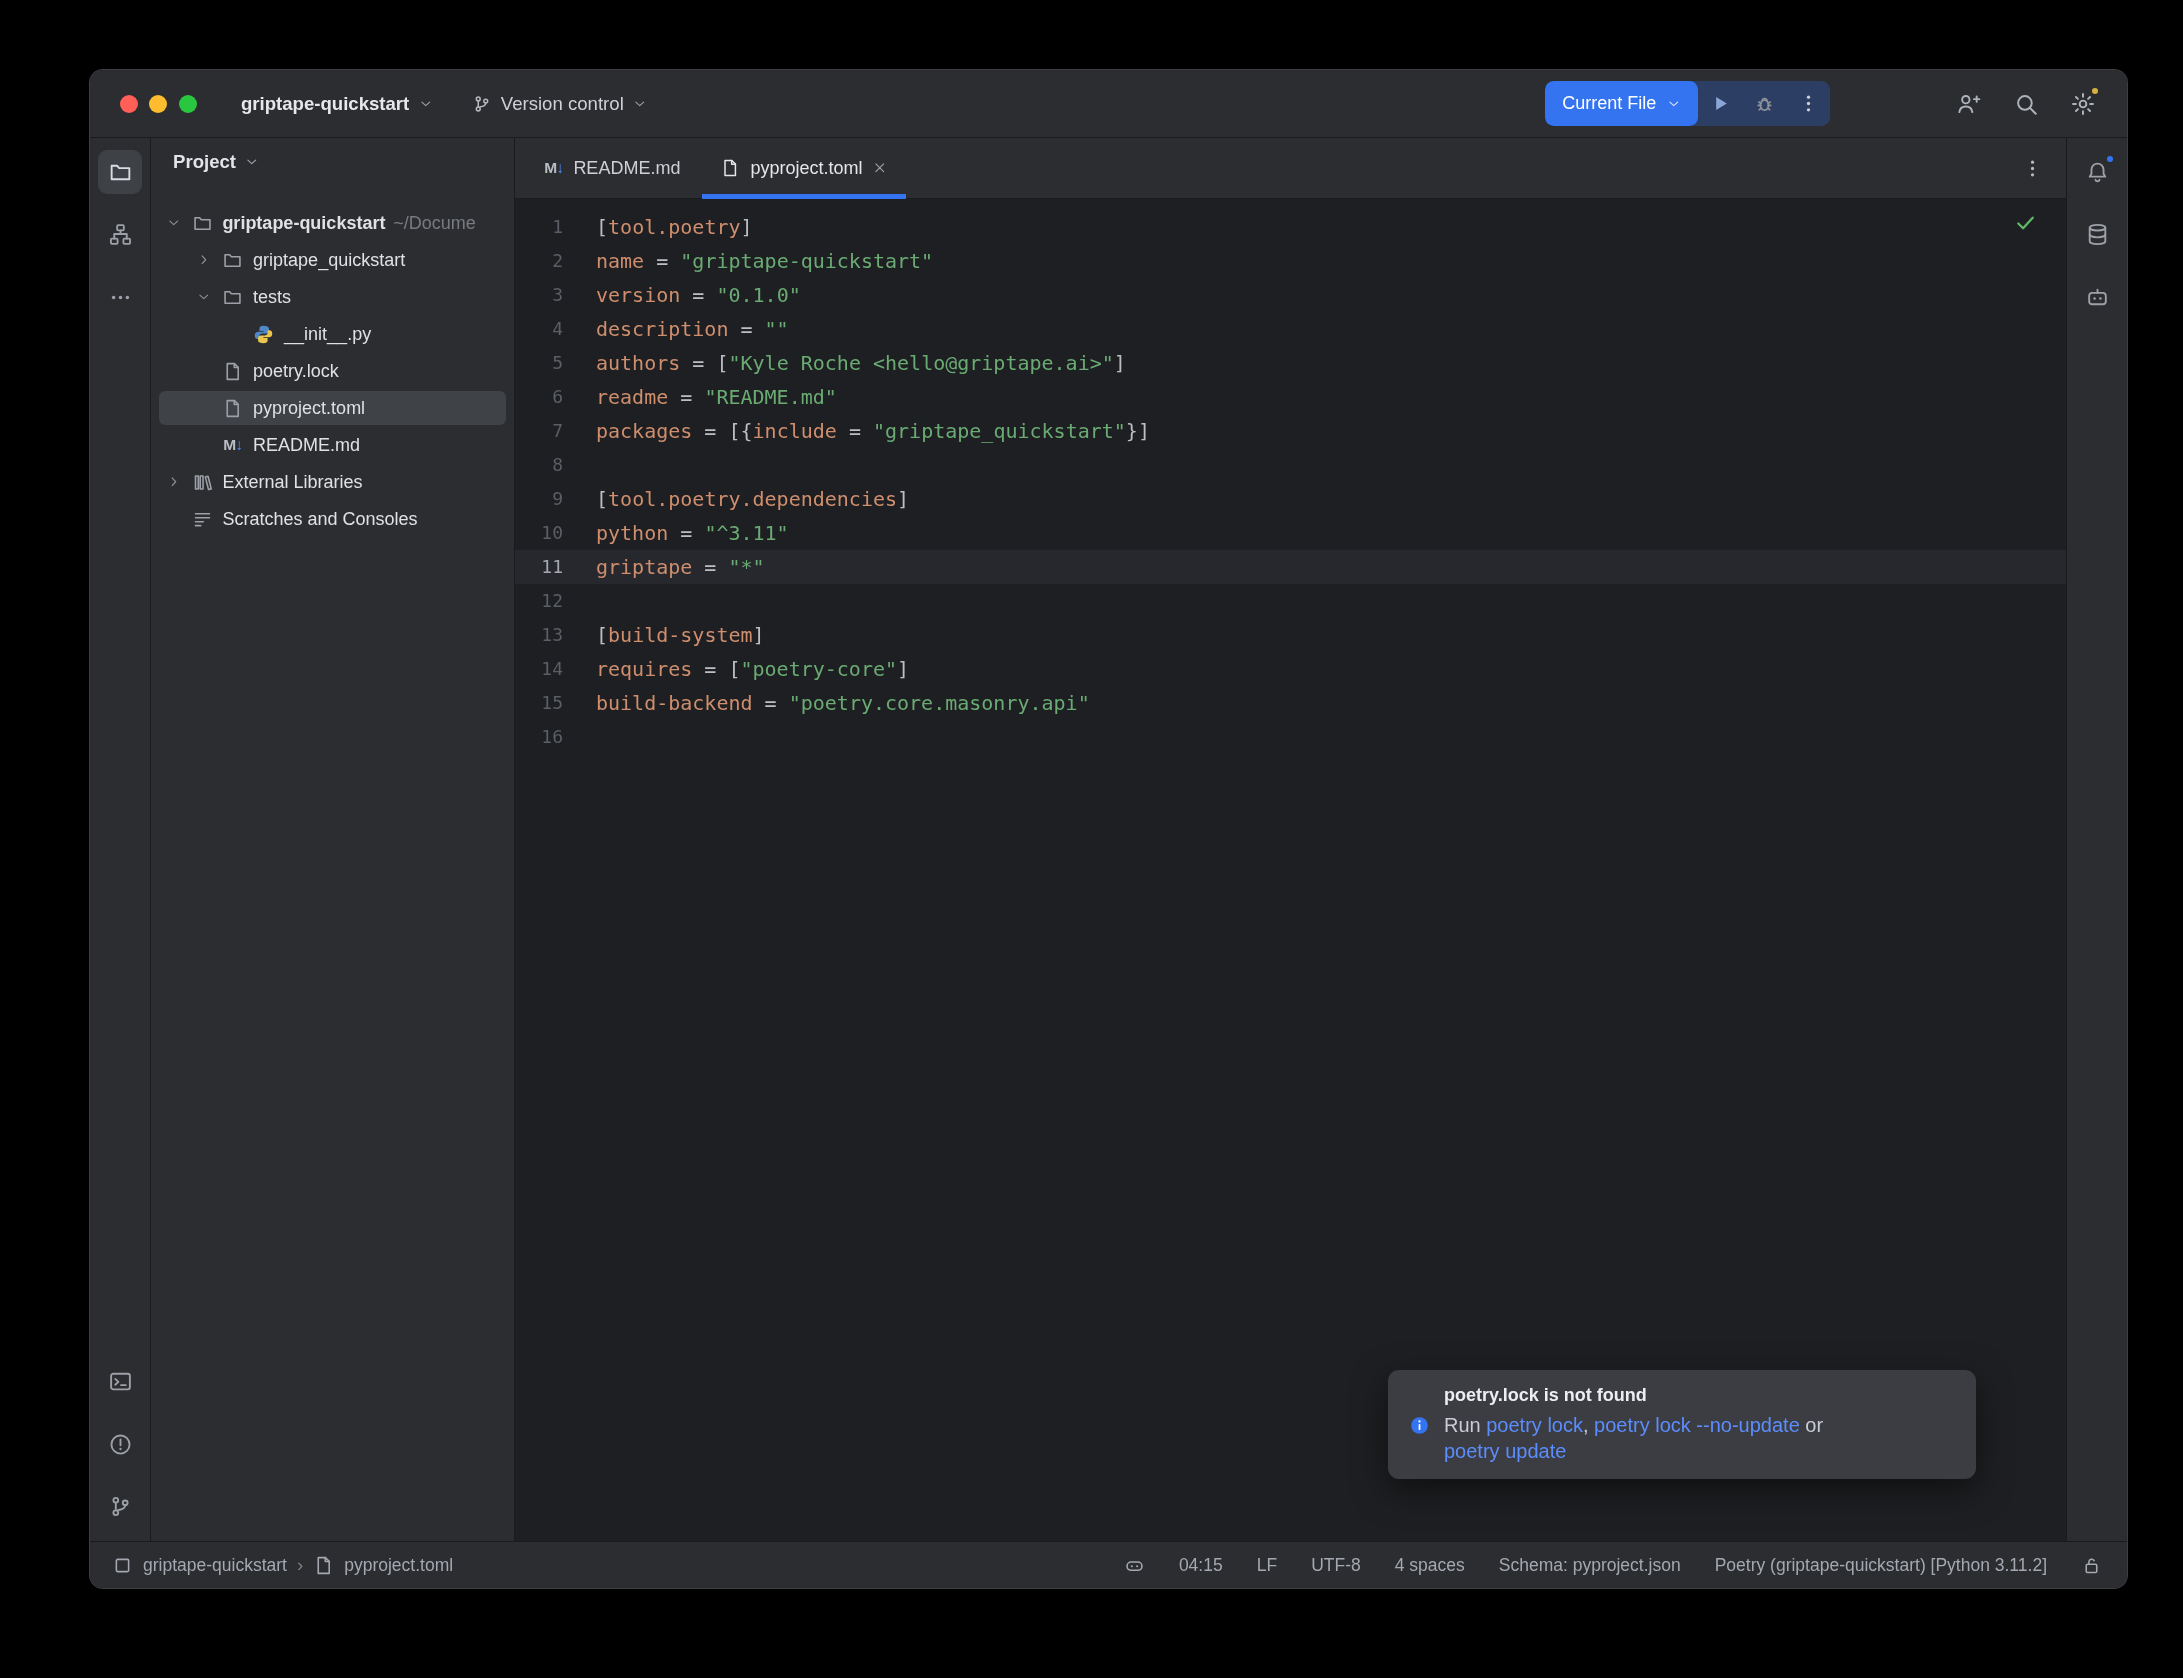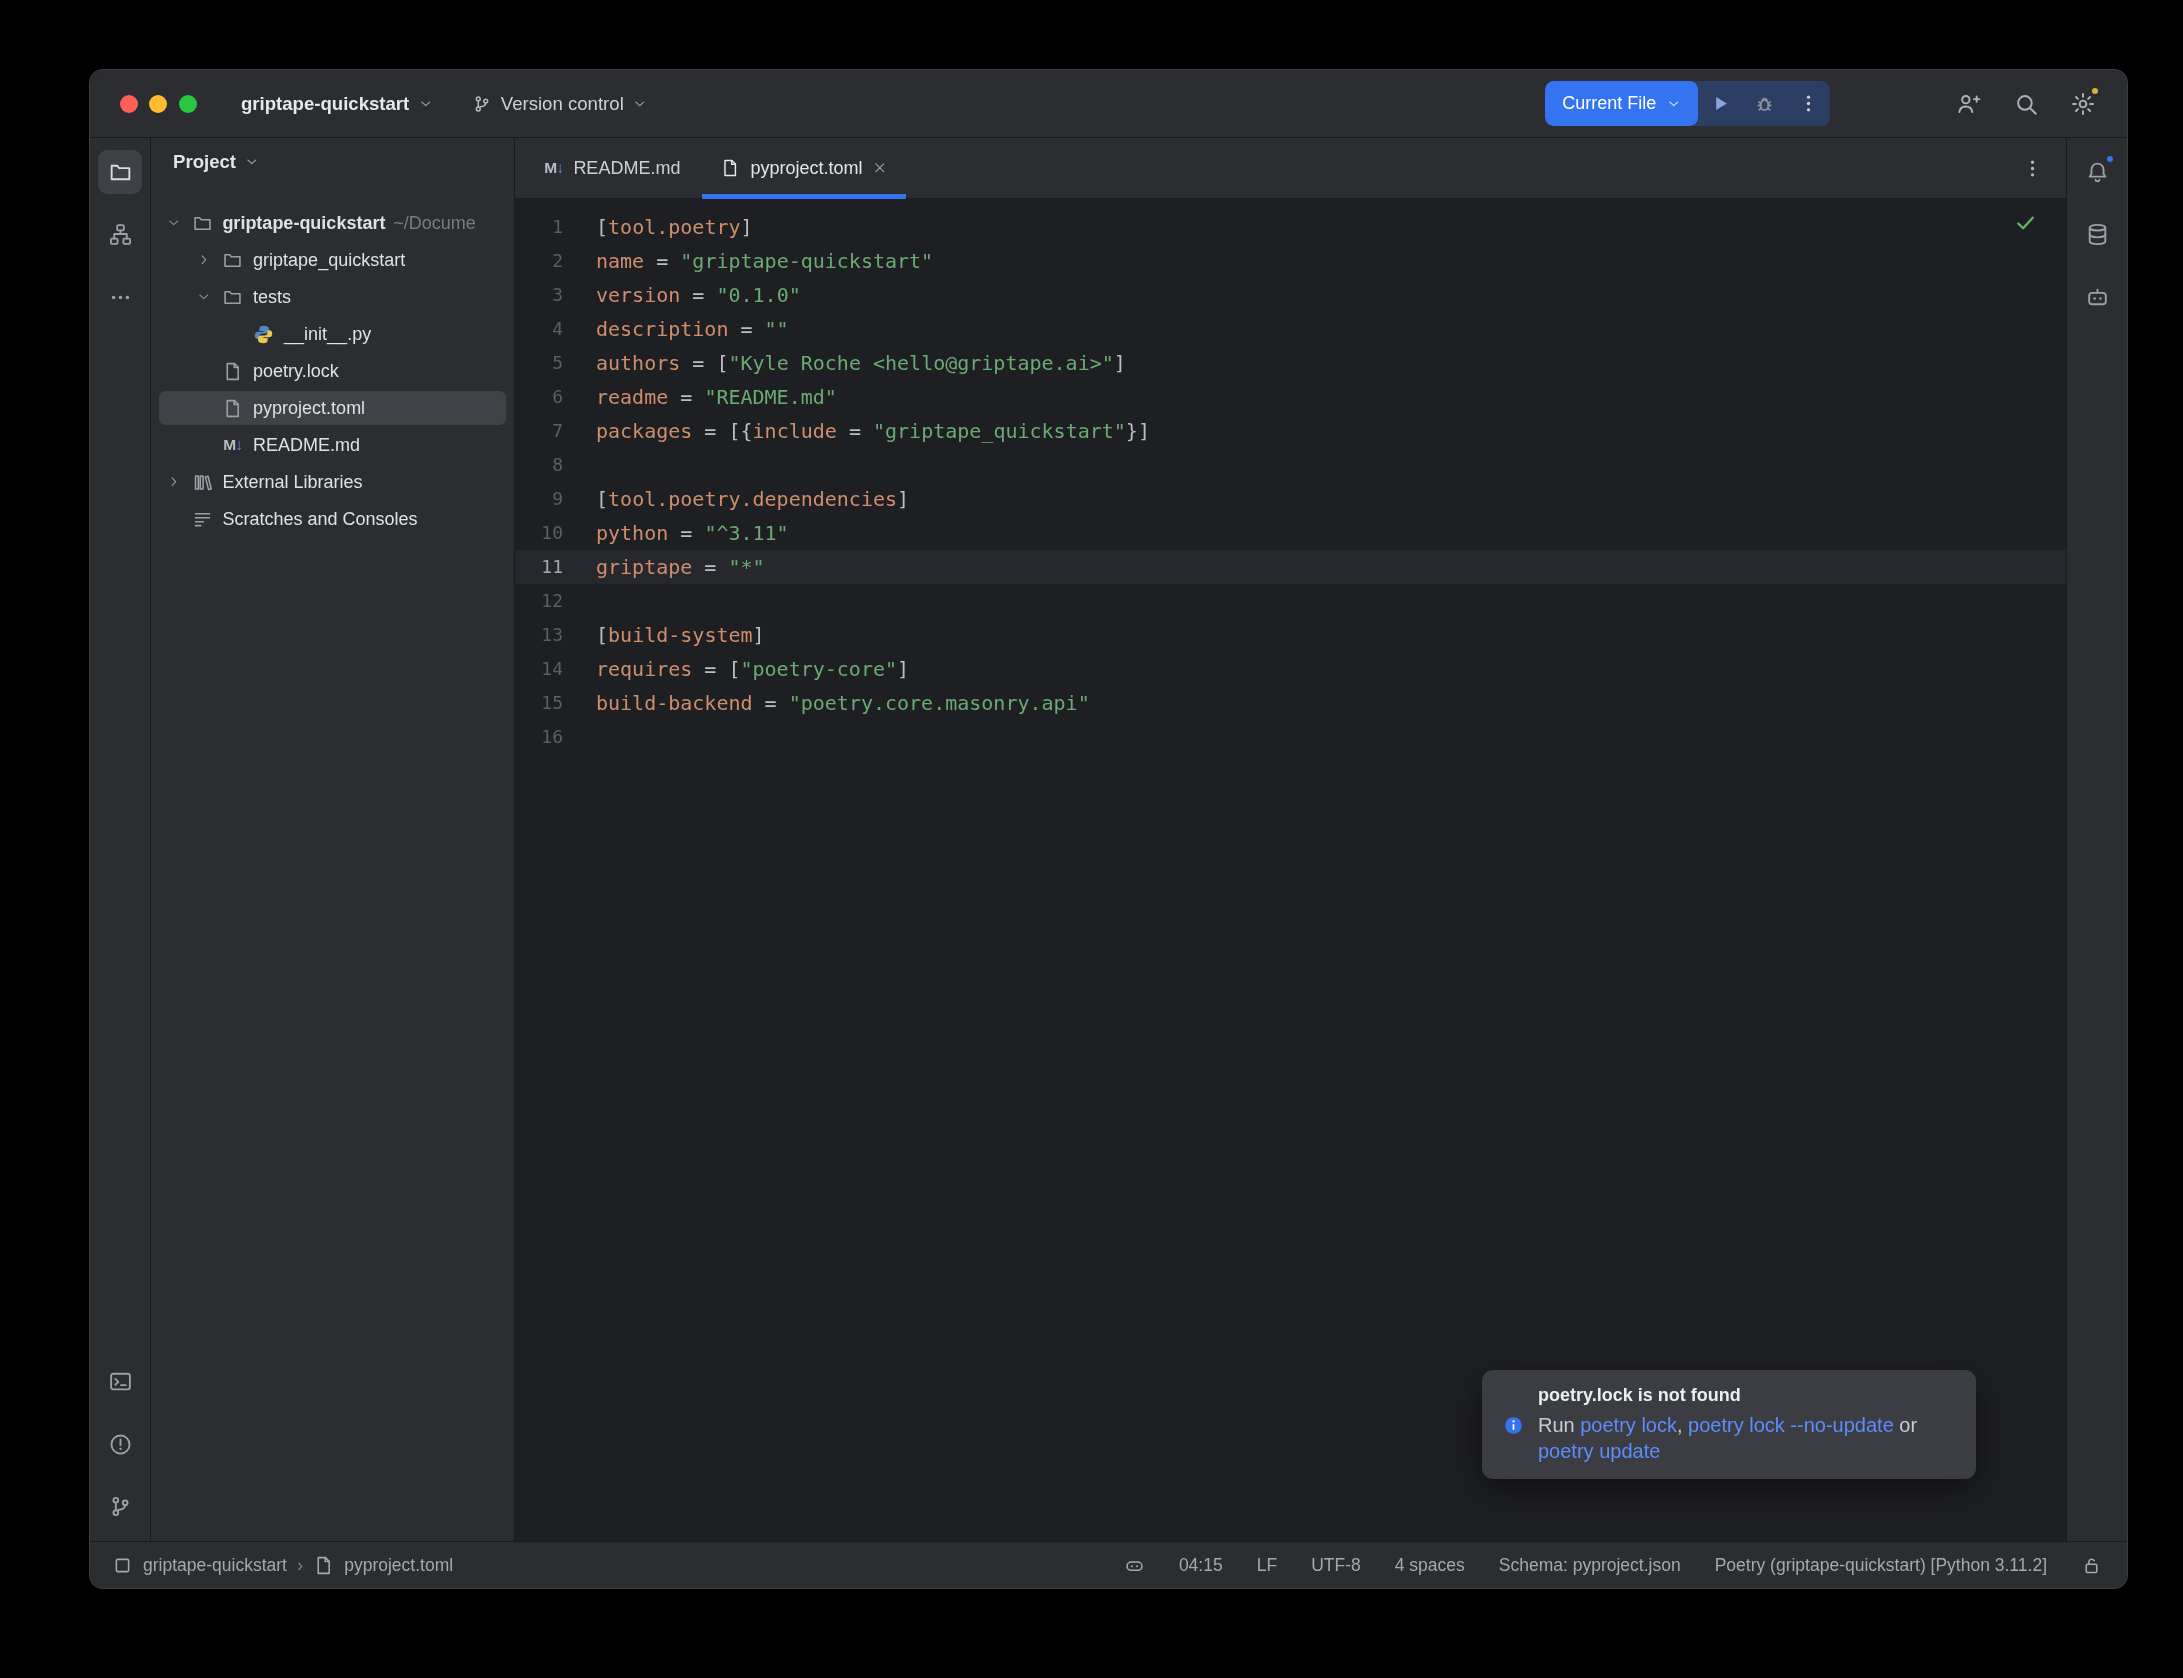--- a/index.html
+++ b/index.html
@@ -88,21 +88,21 @@
   .ln { flex:0 0 48px; text-align:right; color:#5a5e66; font-size:18px; font-family:"DejaVu Sans Mono", monospace; }
   .line.current .ln { color:#a6a9b0; }
   .lt { padding-left:33px; white-space:pre; color:#bcbec4; }
   .tok-k { color:#cf8e6d; }
   .tok-s { color:#6aab73; }
   .tok-p { color:#bcbec4; }
   .inspect-ok { position:absolute; top:12.4px; right:29.5px; }
   .inspect-ok svg { width:23px; height:23px; }
 
   
-  .toast { position:absolute; right:90px; bottom:62px; width:494px; background:#3b3d42; border-radius:11px;
+  .toast { position:absolute; right:90px; bottom:62px; width:588px; background:#3b3d42; border-radius:11px;
     padding:15.5px 20px; display:flex; gap:14px; box-shadow:0 11px 34px rgba(0,0,0,.5);
     font-family:"Liberation Sans", sans-serif; }
   .toast-icon { flex:0 0 22px; margin-top:2.3px; } .toast-icon svg { width:21px; height:21px; }
   .toast-title { font-size:18px; font-weight:bold; color:#eceef2; margin-bottom:5.4px; }
   .toast-body { font-size:20px; color:#c9ccd3; line-height:26px; }
   .toast-link { color:#5c8dfc; cursor:pointer; text-decoration:none; }
 
   
   .statusbar { flex:0 0 47px; background:#2b2d30; border-top:0.8px solid #1a1b1e; display:flex; align-items:center;
     padding:0 25px 0 22px; font-size:17.5px; color:#a4a8b0; }

